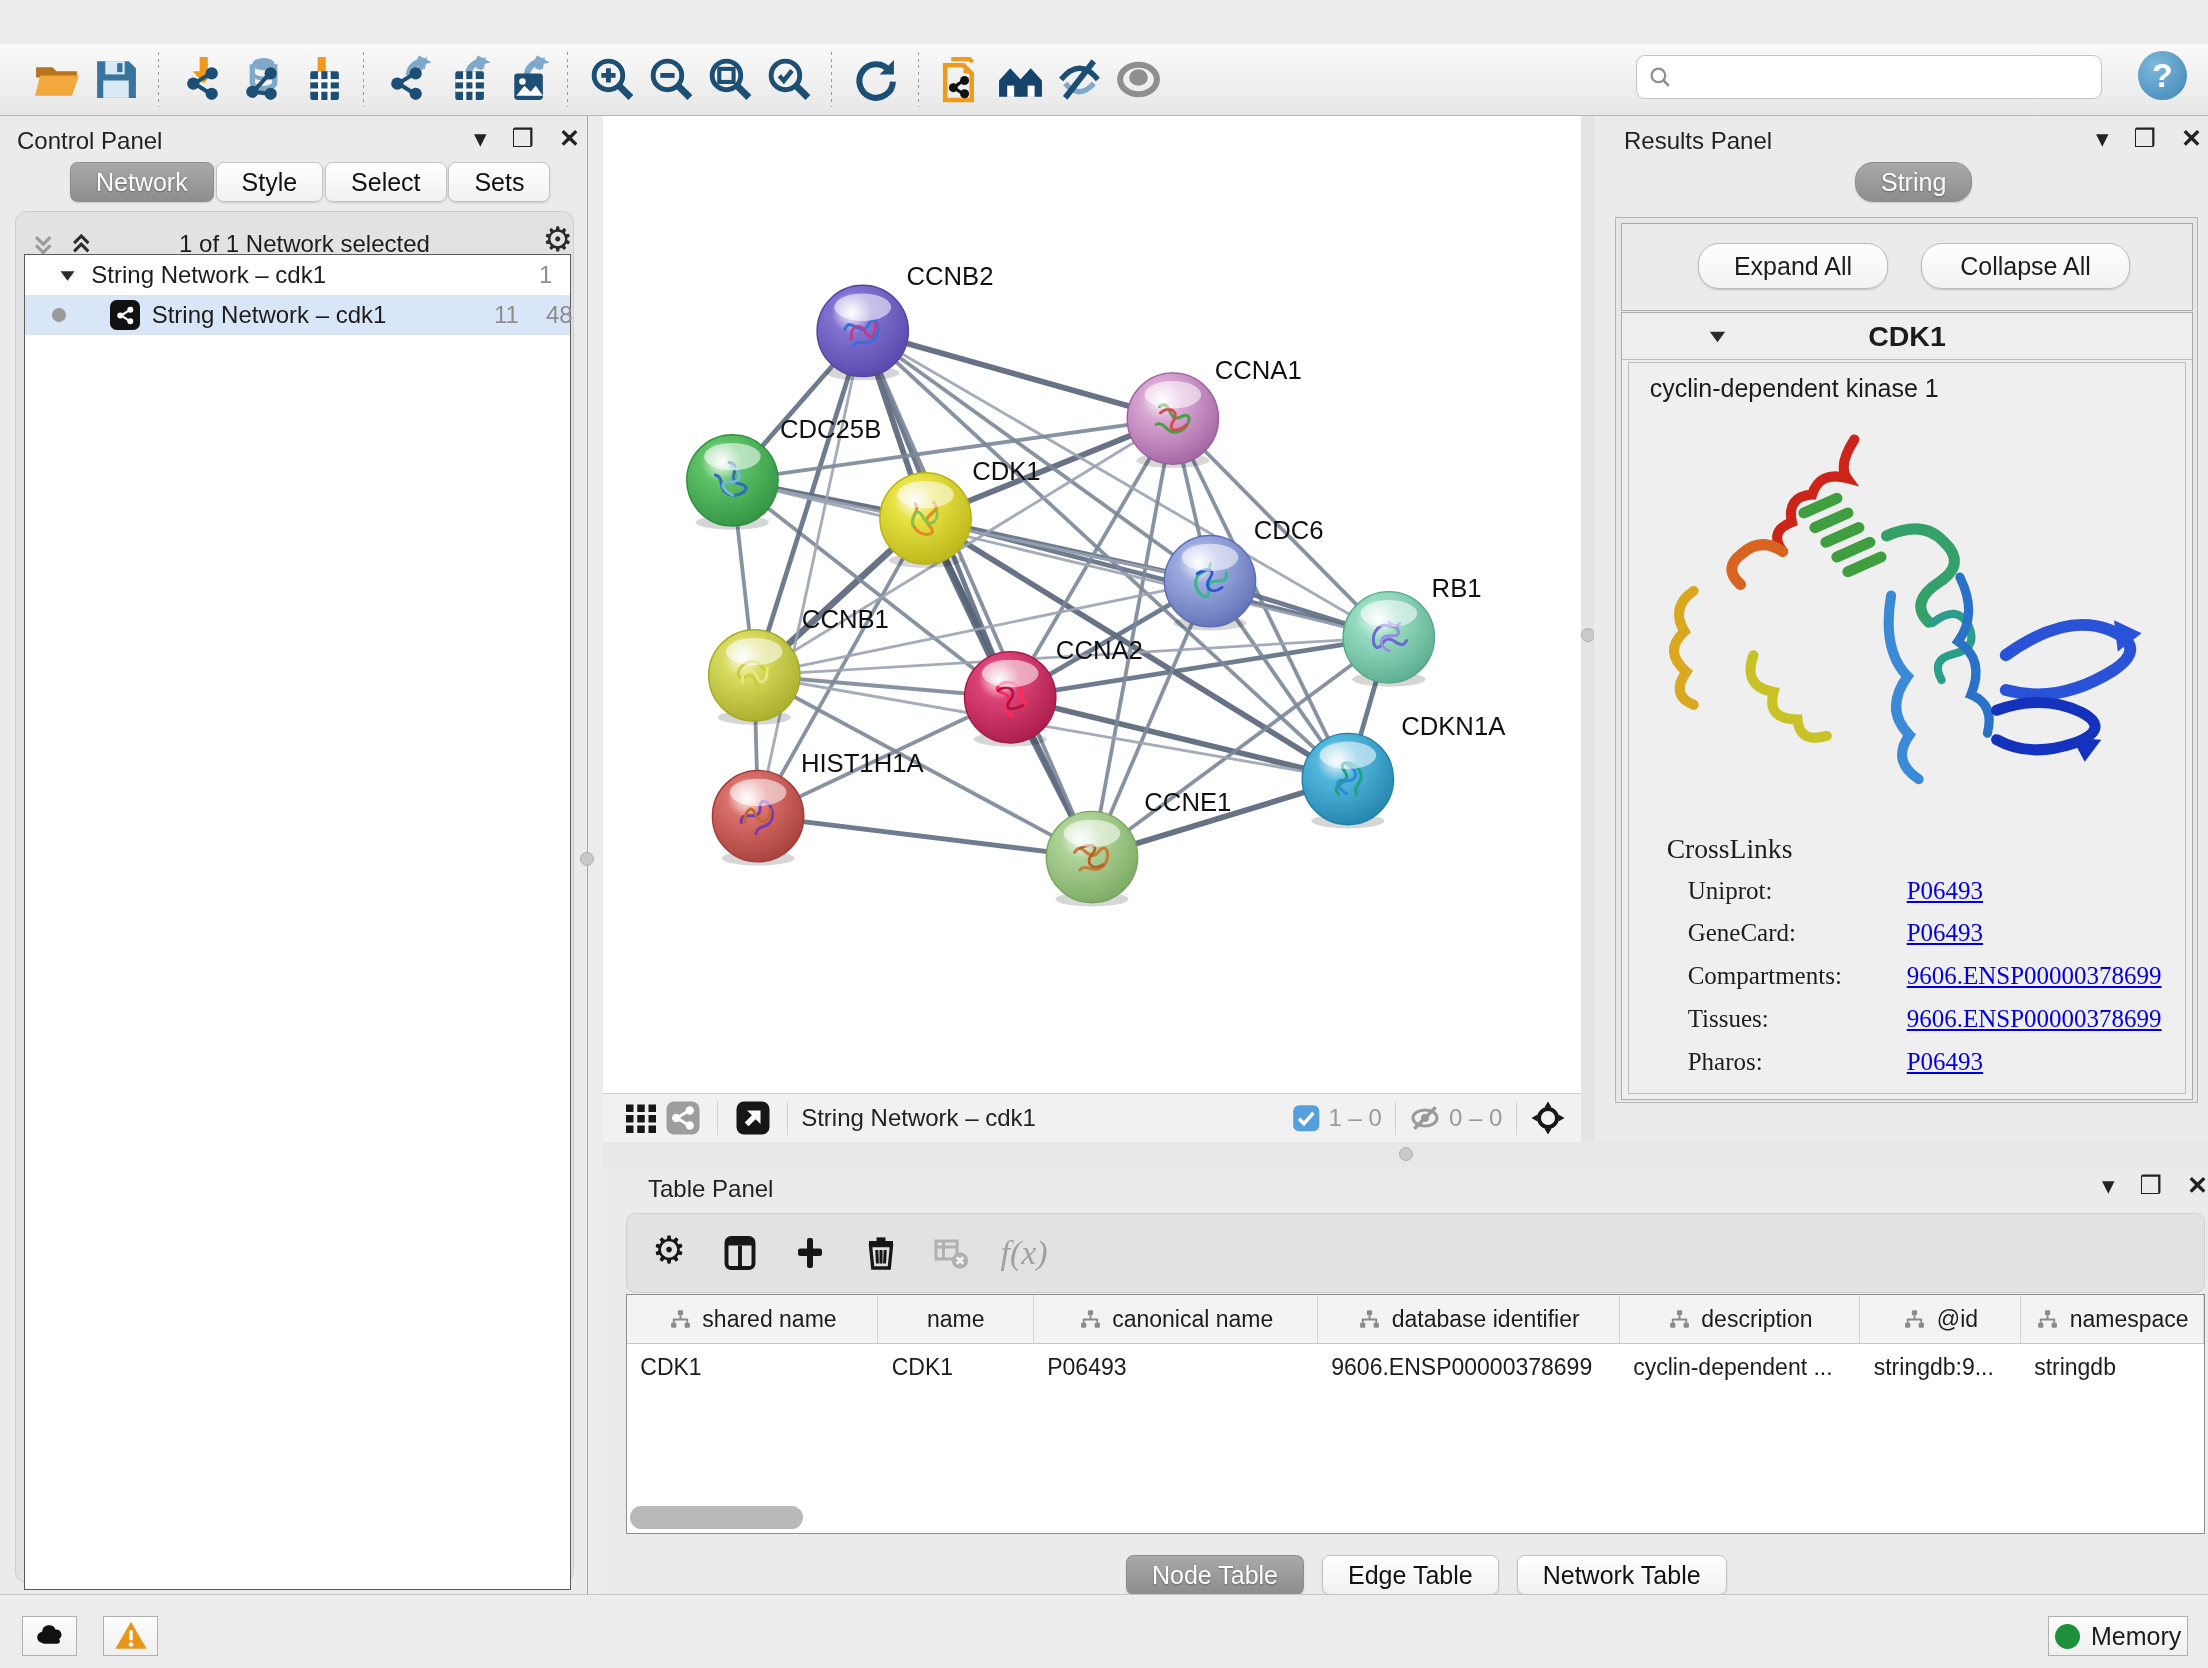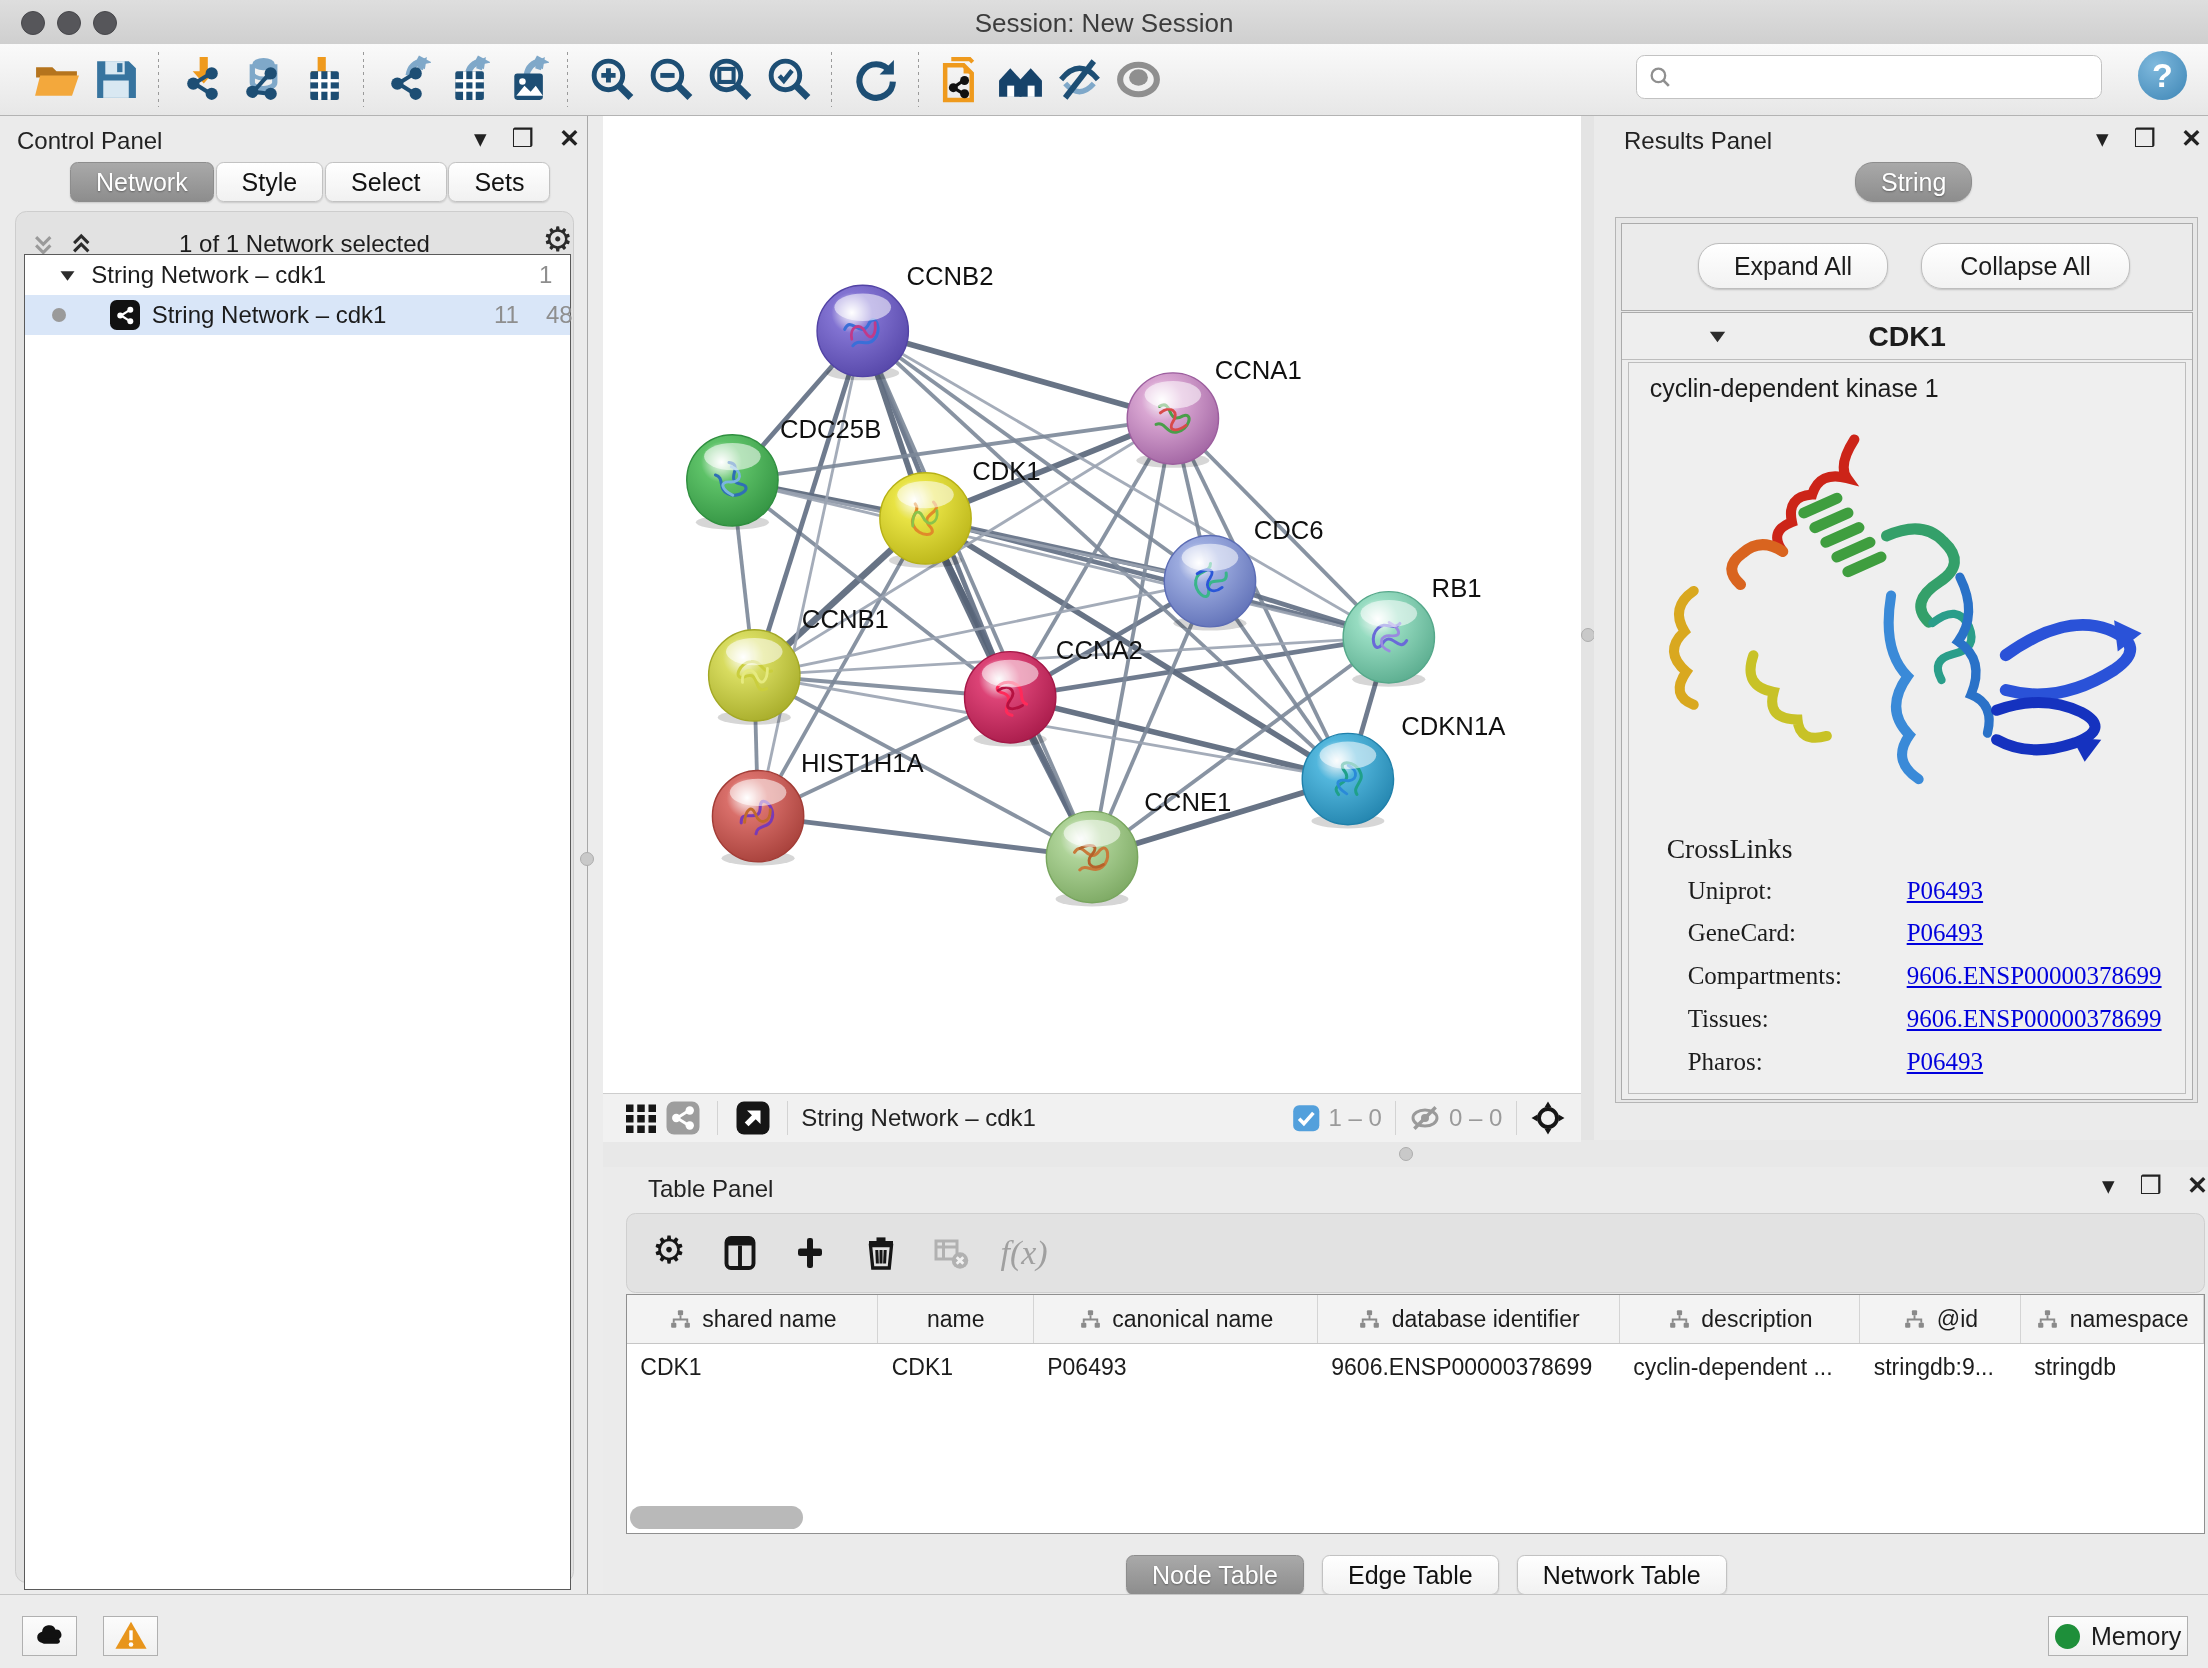--- a/index.html
+++ b/index.html
@@ -119,26 +119,20 @@
   .sb-btn{position:absolute;top:21px;height:40px;background:linear-gradient(#fcfcfc,#f0f0f0);
     border:1.9px solid #b0b0b0;display:flex;align-items:center;justify-content:center;box-sizing:border-box;}
   #memory-btn{left:2048px;width:140px;font-size:25px;gap:11.4px;}
   #mem-dot{width:25px;height:25px;border-radius:50%;background:#1e8f3a;}
 </style>
 </head>
 <body>
 
 <div class="app">
 
-  <div id="titlebar" class="abs">
-    <div class="tl-dot" style="left:21px"></div>
-    <div class="tl-dot" style="left:57px"></div>
-    <div class="tl-dot" style="left:93px"></div>
-    <div id="win-title">Session: New Session</div>
-  </div>
 
   <div id="toolbar" class="abs">
       <div class="tbtn">
         <svg viewBox="0 0 24 24">
           <path d="M2 6h8l2 2h10v3H2z" fill="#b5741d"></path>
           <path d="M4 10h19l-3.4 10H1.5z" fill="#f3a83c"></path>
         </svg>
       </div>
       <div class="tbtn">
         <svg viewBox="0 0 24 24">

